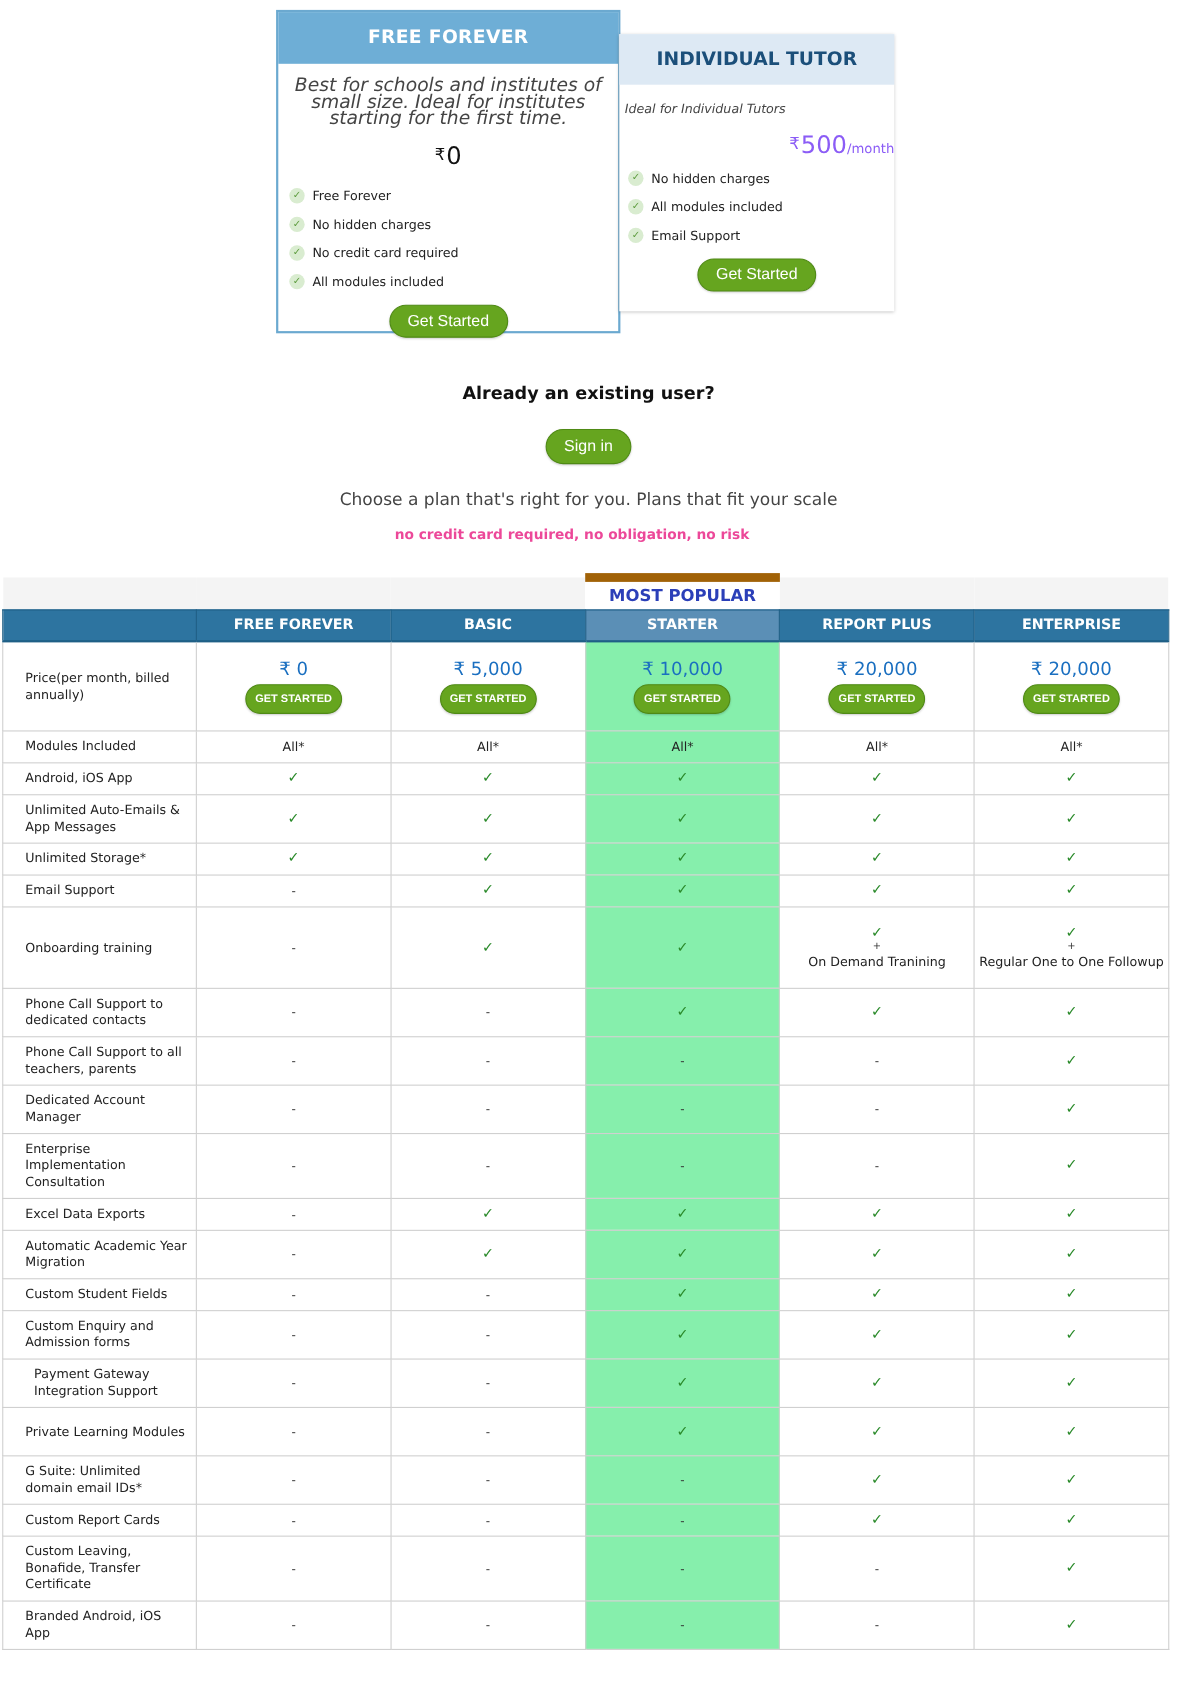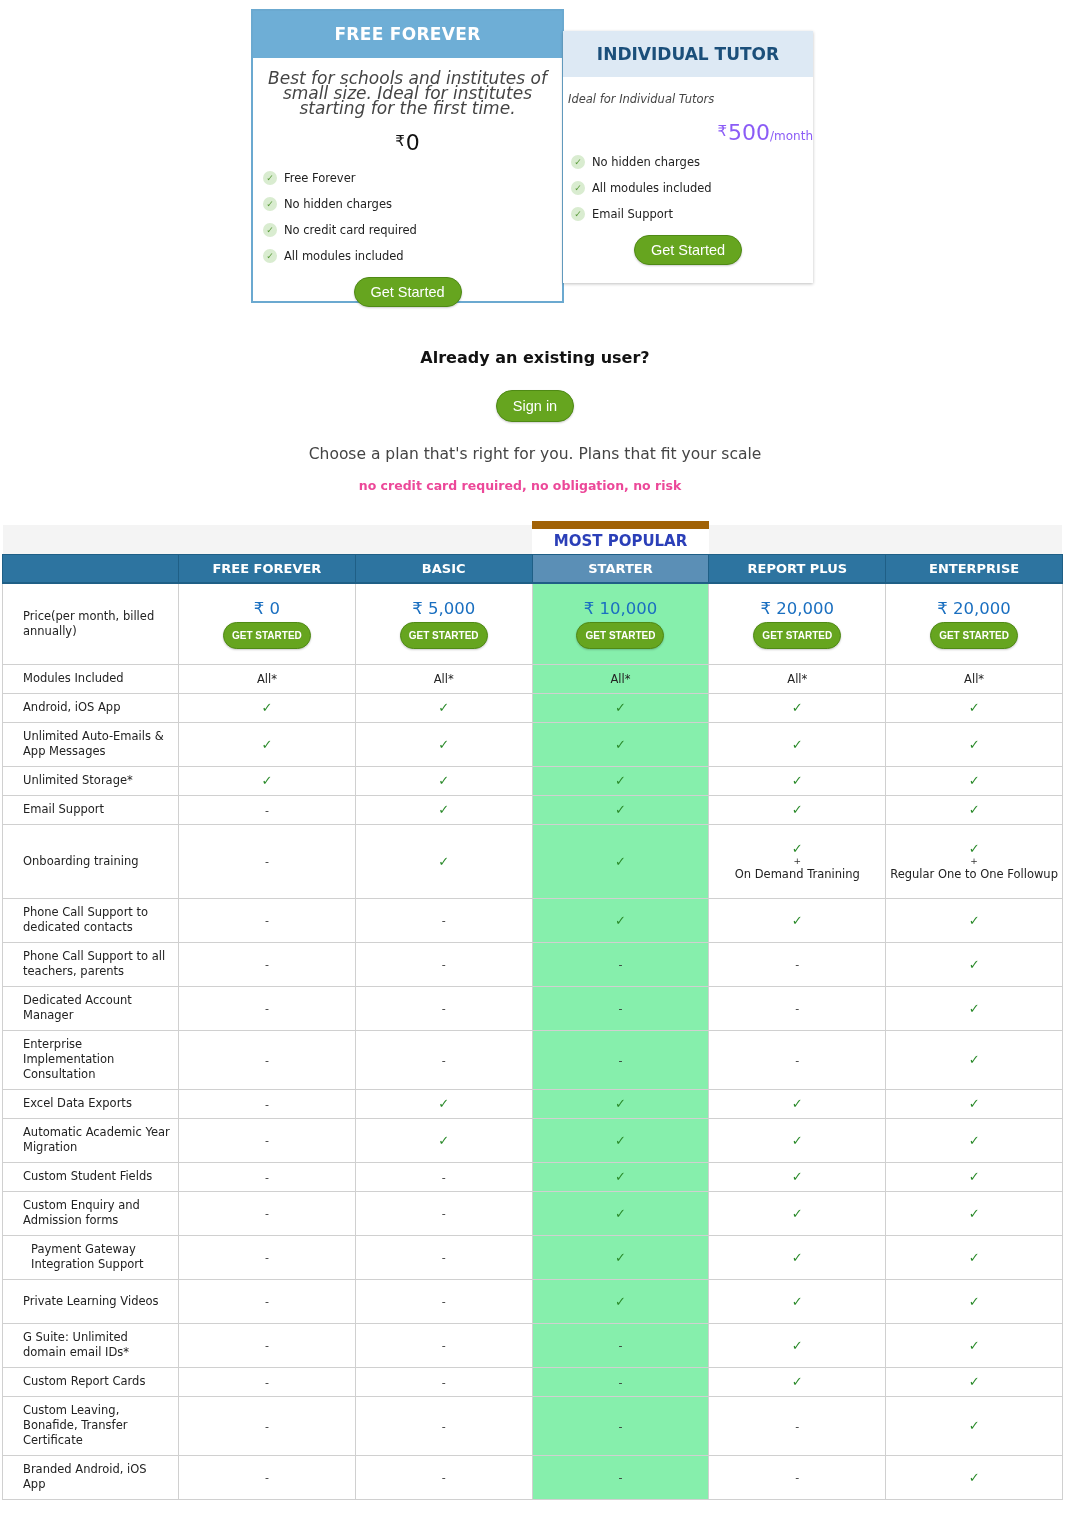--- a/index.html
+++ b/index.html
@@ -379,21 +379,21 @@
           <div class="chk">✓</div>
         </td>
         <td>
           <div class="chk">✓</div>
         </td>
         <td>
           <div class="chk">✓</div>
         </td>
       </tr>
       <tr>
-        <td class="feat" style="height: 44px;">Private Learning Videos</td>
+        <td class="feat" style="height: 44px;">Private Learning Modules</td>
         <td><span class="dash">-</span></td>
         <td><span class="dash">-</span></td>
         <td class="starter">
           <div class="chk">✓</div>
         </td>
         <td>
           <div class="chk">✓</div>
         </td>
         <td>
           <div class="chk">✓</div>

